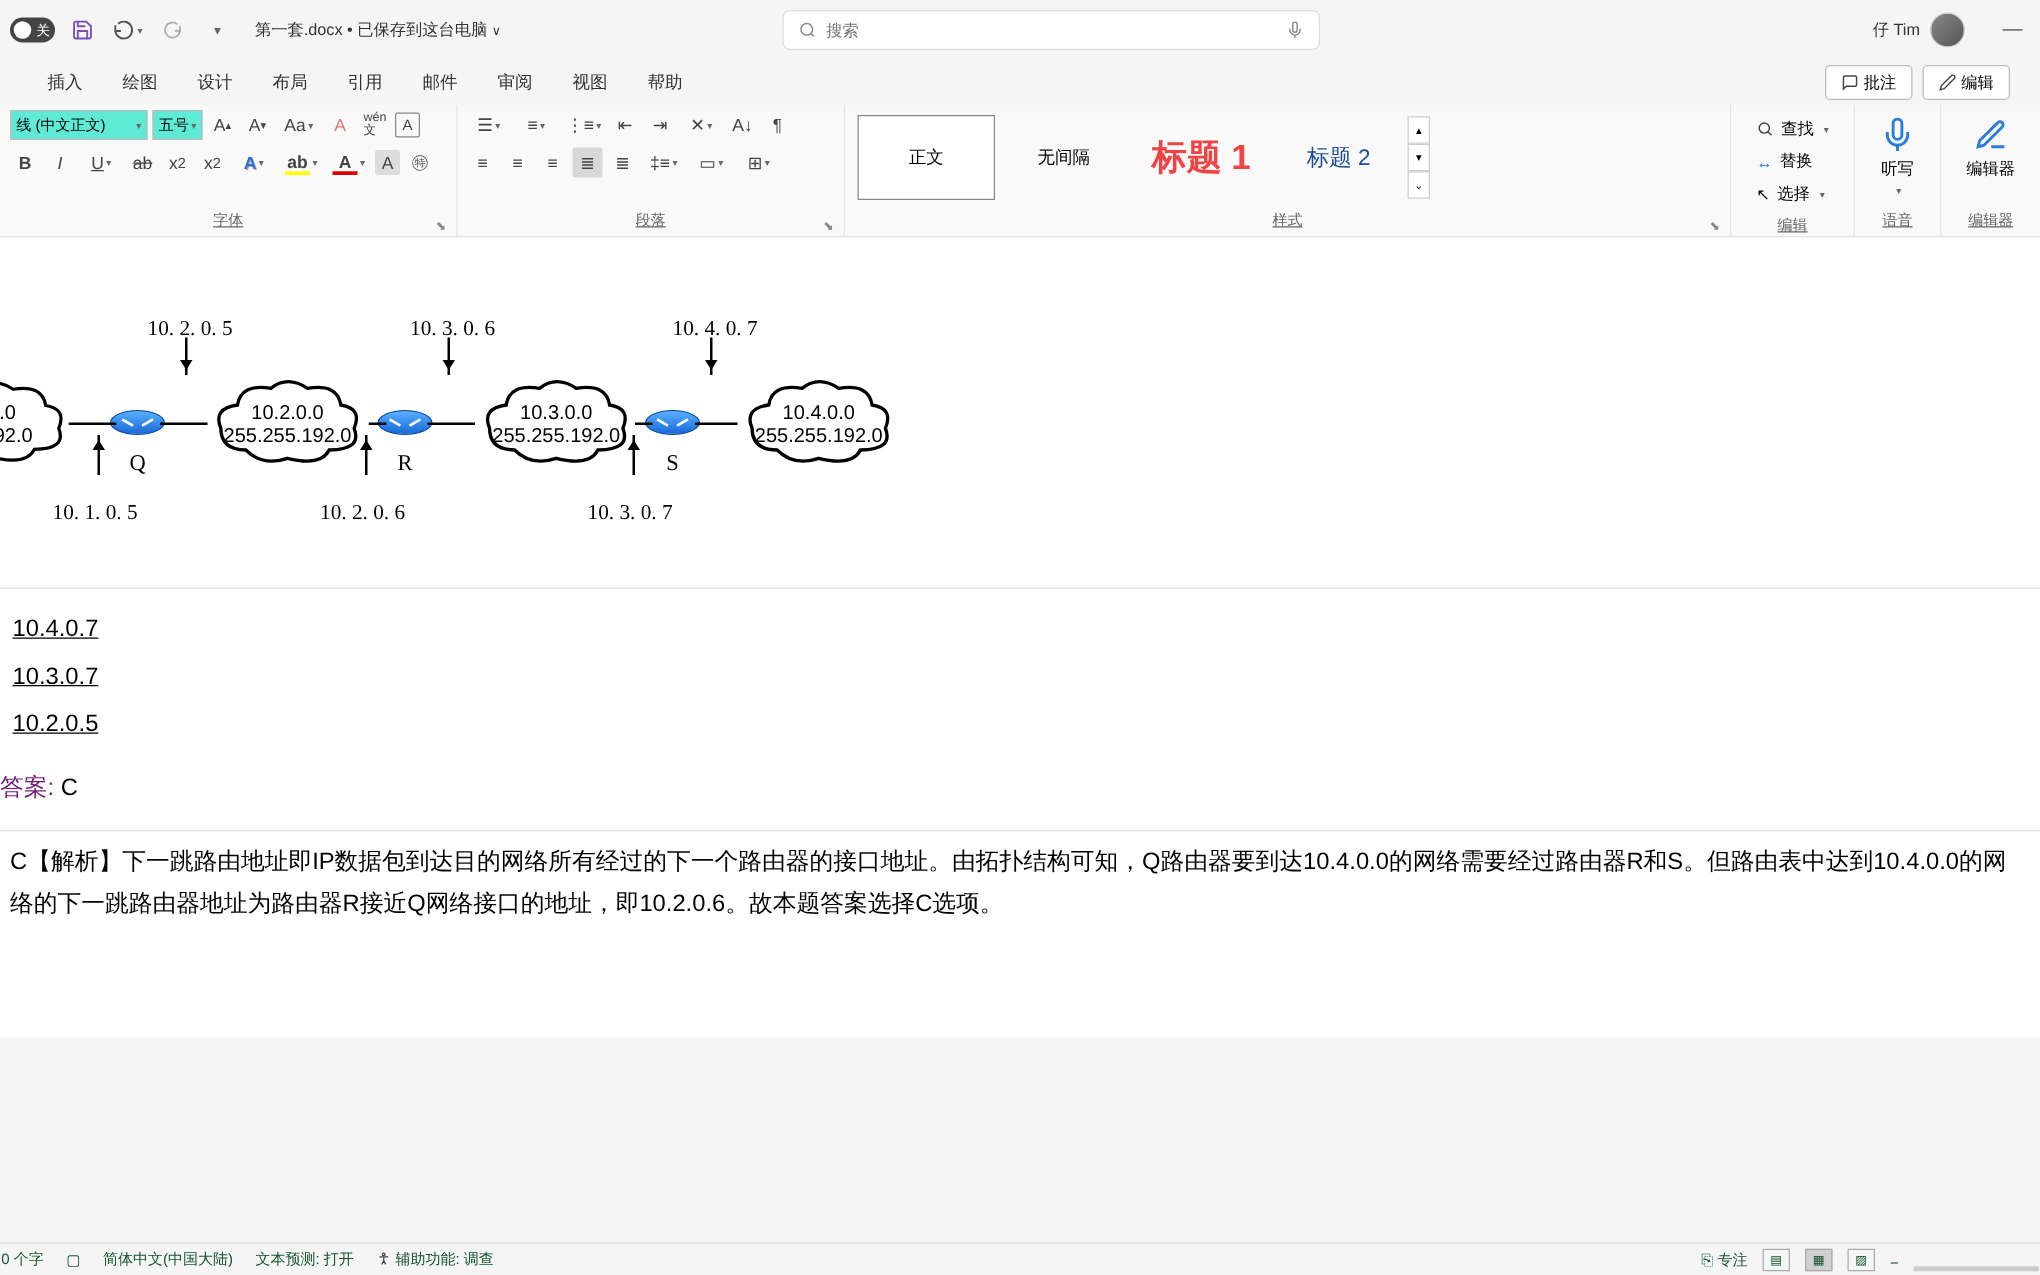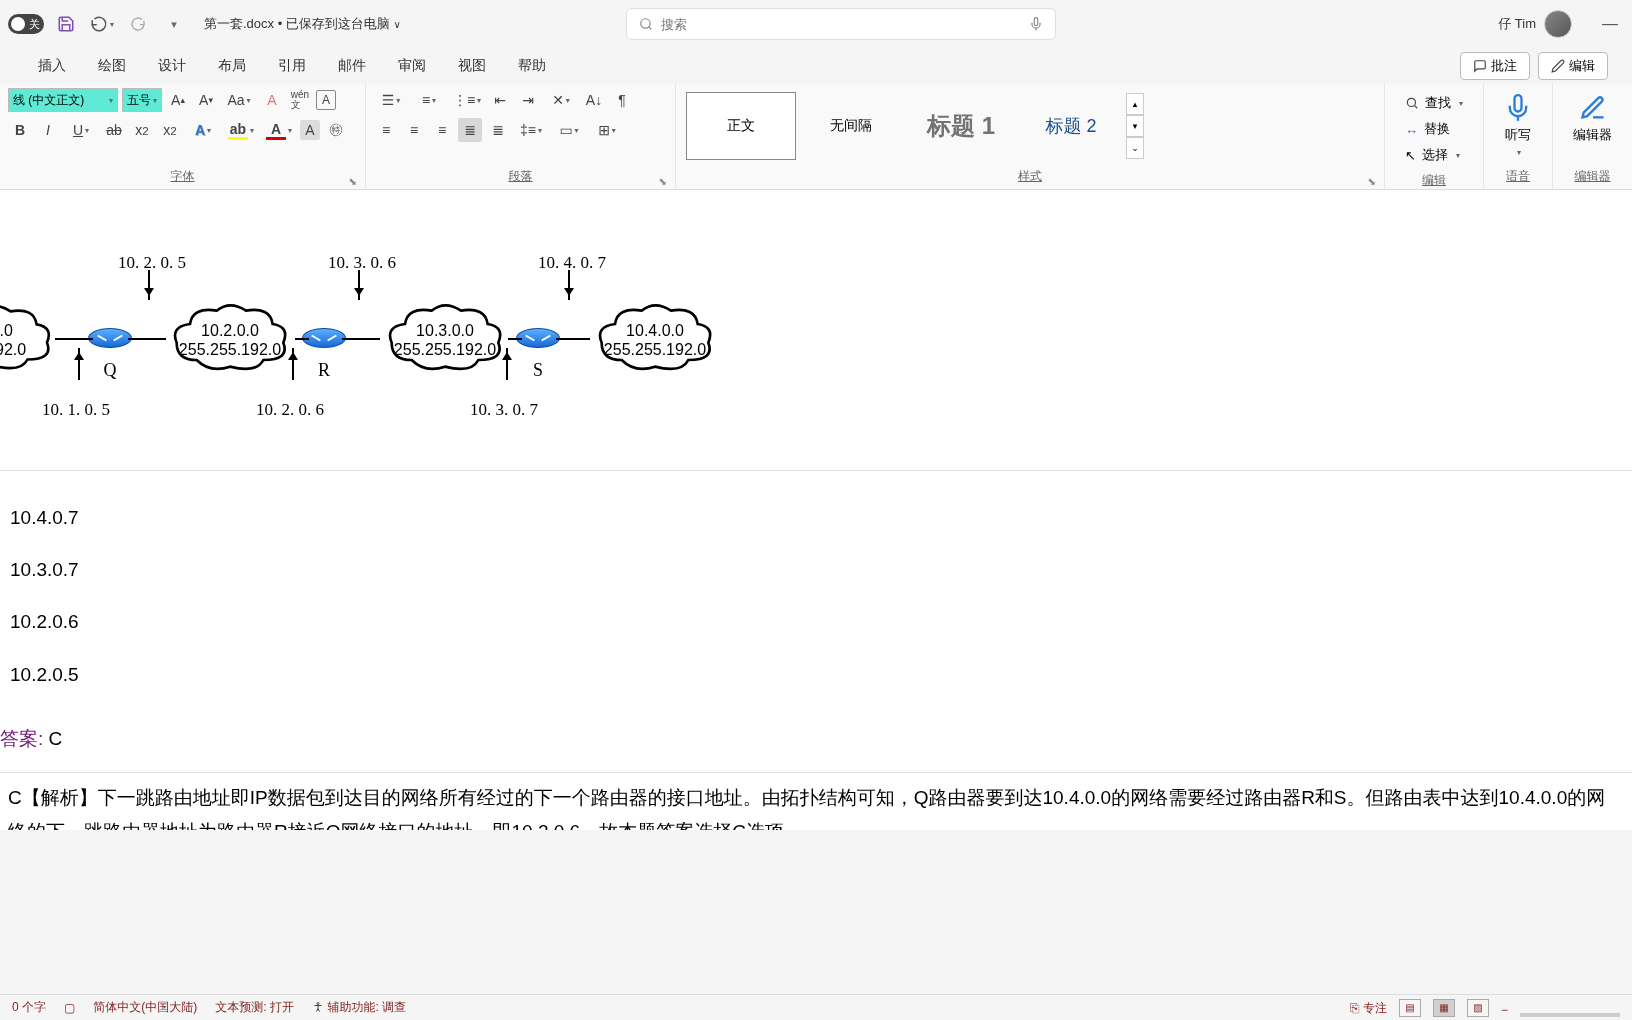--- a/index.html
+++ b/index.html
@@ -35,21 +35,21 @@
 .combo.size { width: 40px; }
 .rb-btn { width: 24px; height: 24px; display: flex; align-items: center; justify-content: center; cursor: pointer; font-size: 14px; color: #444; border-radius: 2px; }
 .rb-btn.dd { width: 34px; }
 .dd-caret { font-size: 8px; margin-left: 2px; color: #666; }
 .color-bar { width: 20px; border-bottom: 3px solid; display: inline-block; text-align: center; font-weight: bold; }
 
 
 .styles-gallery { display: flex; align-items: center; gap: 0; padding: 4px 2px; flex: 0 0 auto; }
 .style-item { width: 110px; height: 68px; border: 1px solid transparent; display: flex; align-items: center; justify-content: center; font-size: 14px; cursor: pointer; }
 .style-item.sel { border: 1px solid #888; background: #fff; }
-.style-item.h1 { font-size: 24px; font-weight: bold; color: #737373; }
+.style-item.h1 { font-size: 28px; font-weight: bold; color: #ef4444; }
 .style-item.h2 { font-size: 18px; color: #1a4d8f; }
 .gallery-scroll { display: flex; flex-direction: column; width: 18px; }
 .gallery-scroll div { height: 22px; border: 1px solid #ccc; display: flex; align-items: center; justify-content: center; font-size: 9px; cursor: pointer; background: #fff; }
 
 .edit-group { display: flex; flex-direction: column; gap: 4px; padding: 4px 8px; font-size: 13px; }
 .edit-item { display: flex; align-items: center; gap: 6px; cursor: pointer; padding: 2px 4px; }
 
 .big-btn { display: flex; flex-direction: column; align-items: center; justify-content: center; padding: 6px 12px; gap: 4px; cursor: pointer; font-size: 13px; }
 .big-btn svg { width: 28px; height: 28px; }
 
@@ -71,26 +71,26 @@
 .router-label { position: absolute; top: 26px; left: 50%; transform: translateX(-50%); font-size: 18px; font-family: "Times New Roman", serif; }
 .hline { position: absolute; height: 2px; background: #000; }
 .net-label { position: absolute; font-size: 17px; font-family: "Times New Roman", serif; white-space: nowrap; }
 .arrow-down { position: absolute; width: 2px; background: #000; }
 .arrow-down::after { content: ''; position: absolute; bottom: -1px; left: -4px; border: 5px solid transparent; border-top: 8px solid #000; }
 .arrow-up { position: absolute; width: 2px; background: #000; }
 .arrow-up::after { content: ''; position: absolute; top: -1px; left: -4px; border: 5px solid transparent; border-bottom: 8px solid #000; }
 
 .hr-line { border: none; border-top: 1px solid #ddd; margin: 8px 0; }
 .options { padding: 4px 10px; }
-.options div { margin: 18px 0; }
+.options div { margin: 4px 0; text-decoration: underline; }
 .answer-label { color: #701a75; }
 .analysis { padding: 0 8px; }
 
 
-.statusbar { position: absolute; bottom: 0; left: 0; right: 0; height: 26px; background: #f5f5f5; border-top: 1px solid #ddd; display: flex; align-items: center; padding: 0 12px; gap: 18px; font-size: 12px; color: #7f1d1d; }
+.statusbar { position: absolute; bottom: 0; left: 0; right: 0; height: 26px; background: #f5f5f5; border-top: 1px solid #ddd; display: flex; align-items: center; padding: 0 1px; gap: 18px; font-size: 12px; color: #14532d; }
 .statusbar .right { margin-left: auto; display: flex; align-items: flex-end; gap: 12px; }
 .view-btn { width: 22px; height: 18px; border: 1px solid #aaa; cursor: pointer; display: flex; align-items: center; justify-content: center; font-size: 10px; }
 .view-btn.active { background: #d0d0d0; }
 .zoom-track { width: 100px; height: 4px; background: #ccc; position: relative; }
 </style>
 </head>
 <body>
 
 <div class="titlebar">
   <div class="toggle-sw">
@@ -376,21 +376,20 @@
       <div class="arrow-up" style="left:292px;top:108px;height:32px"></div>
       <div class="net-label" style="left:256px;top:155px">10. 2. 0. 6</div>
       <div class="arrow-up" style="left:506px;top:108px;height:32px"></div>
       <div class="net-label" style="left:470px;top:155px">10. 3. 0. 7</div>
     </div>
 
     <hr class="hr-line">
     <div class="options">
       <div>10.4.0.7</div>
       <div>10.3.0.7</div>
-      <div>10.2.0.6</div>
       <div>10.2.0.5</div>
     </div>
     <div style="padding:8px 0 8px 0">
       <span class="answer-label">答案:</span> <span>C</span>
     </div>
     <hr class="hr-line">
     <div class="analysis">
       <span>C【解析】</span><span>下一跳路由地址即IP数据包到达目的网络所有经过的下一个路由器的接口地址。由拓扑结构可知，Q路由器要到达10.4.0.0的网络需要经过路由器R和S。但路由表中达到10.4.0.0的网络的下一跳路由器地址为路由器R接近Q网络接口的地址，即10.2.0.6。故本题答案选择C选项。</span>
     </div>
   </div>

